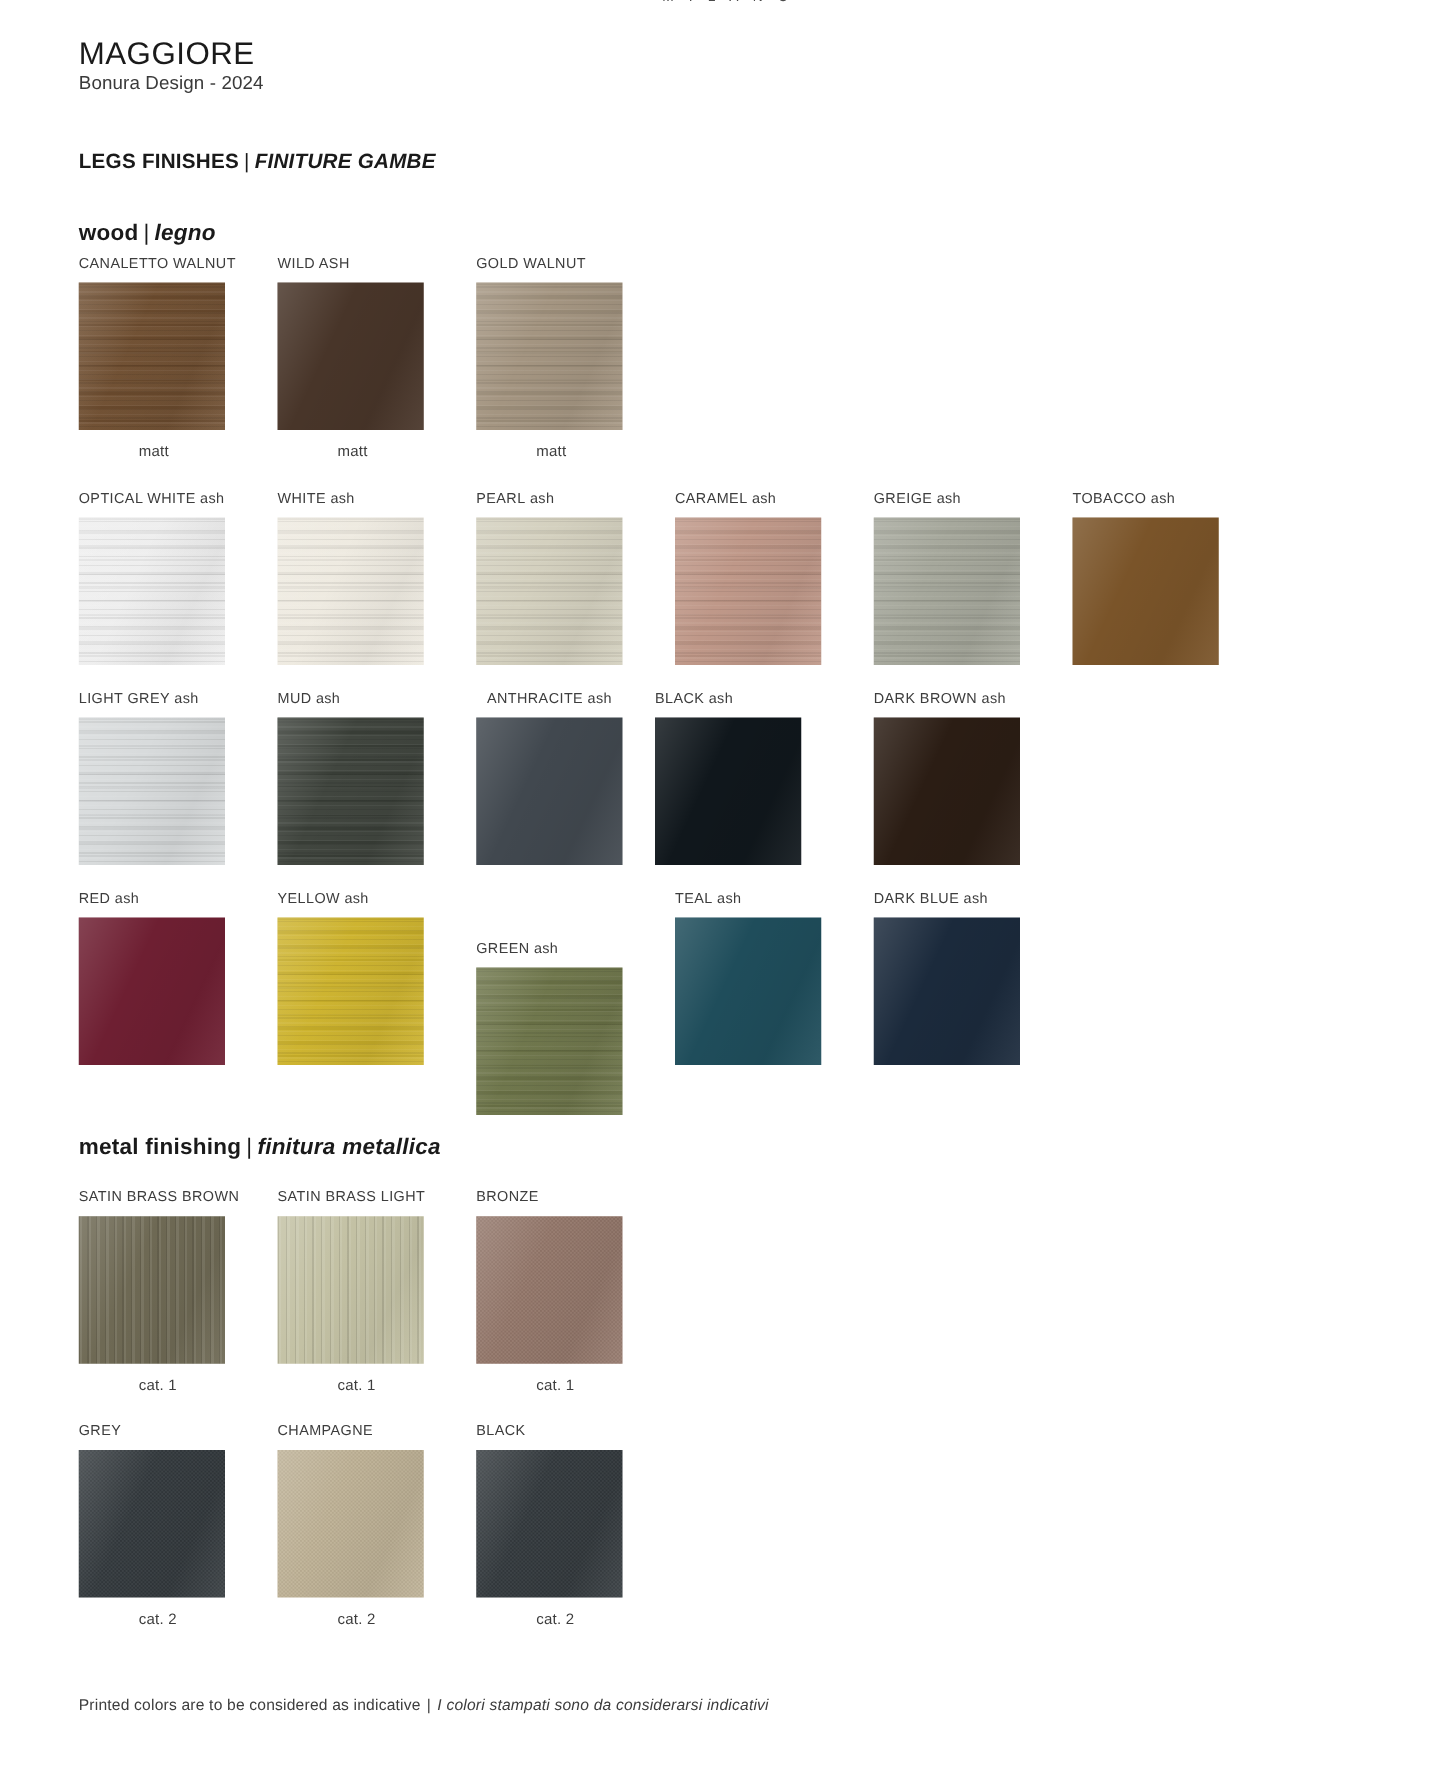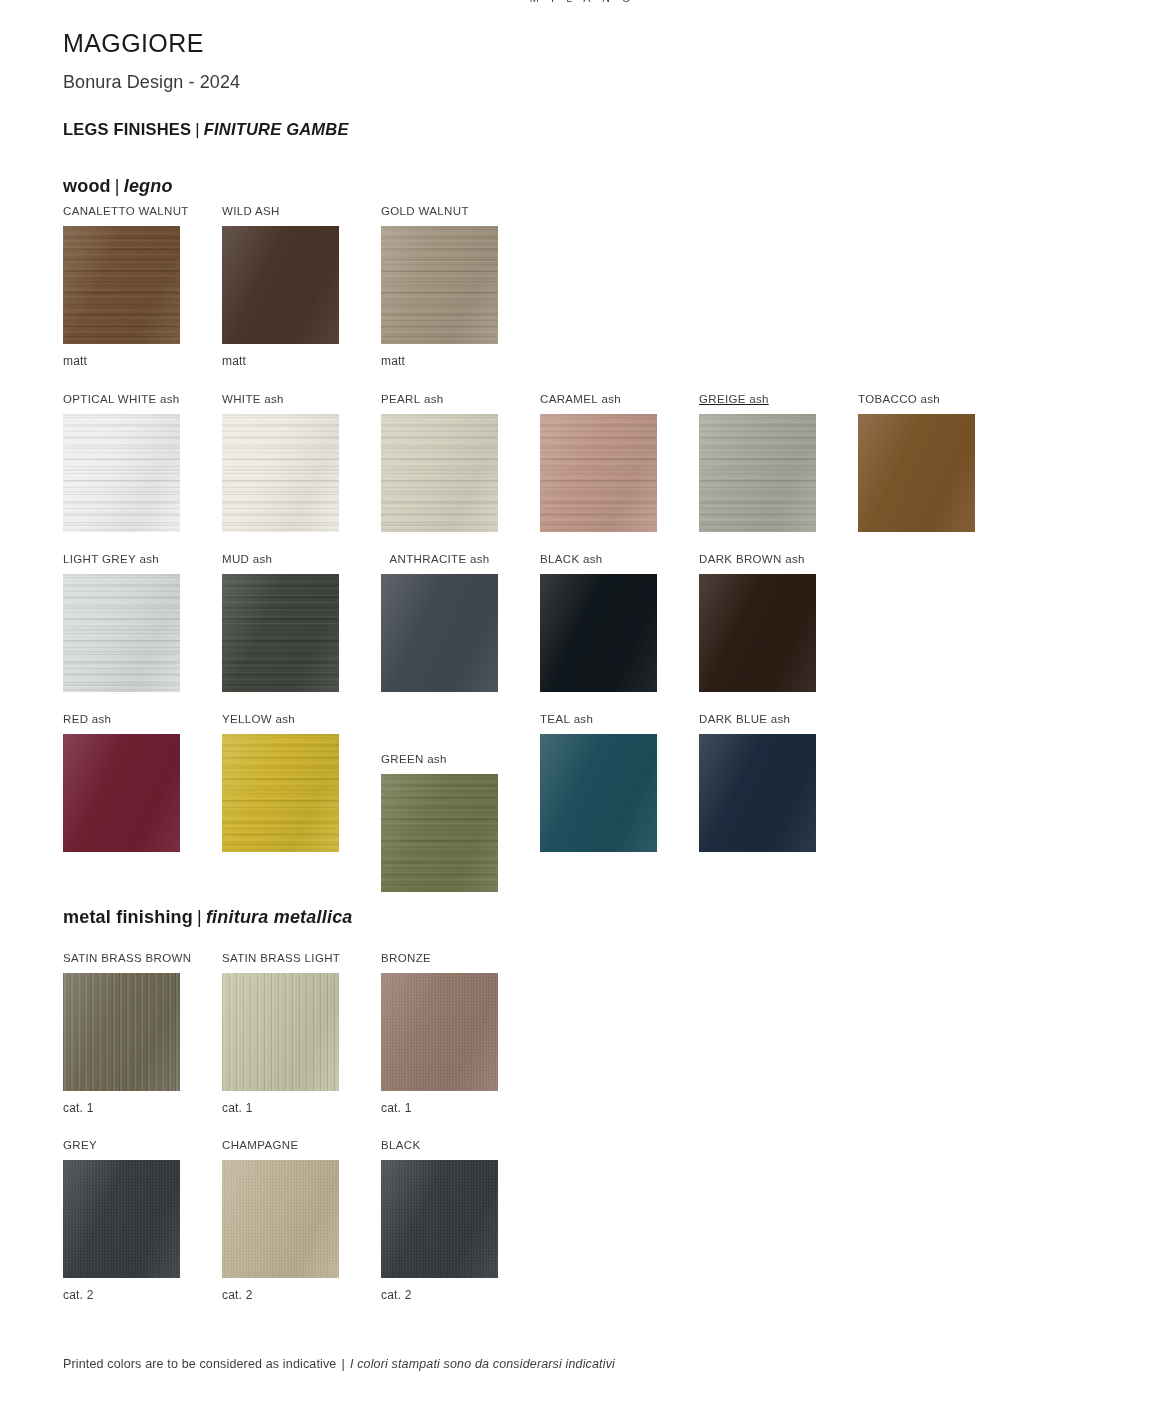--- a/index.html
+++ b/index.html
@@ -36,23 +36,23 @@
   }
   .product-name {
     font-size: 25px;
     letter-spacing: 0.4px;
     font-weight: 400;
     color: #1a1a1a;
     line-height: 1.05;
     margin: 0;
   }
   .designer-line {
-    font-size: 18px;
+    font-size: 15px;
     color: #3a3a3a;
-    margin-top: 16px;
+    margin-top: 2px;
     letter-spacing: 0.1px;
   }
 
   
   .section-header {
     position: absolute;
     left: 63px;
     font-size: 16px;
     font-weight: bold;
     letter-spacing: 0.2px;
@@ -100,20 +100,21 @@
     height: 118px;
     margin-top: 8px;
     position: relative;
     overflow: hidden;
   }
   .swatch-note {
     font-size: 12px;
     color: #3d3d3d;
     margin-top: 10px;
     letter-spacing: 0.2px;
+    margin-left: 48px;
   }
 
   
   .grain-h::after,
   .grain-v::after,
   .grain-speck::after {
     content: "";
     position: absolute;
     inset: 0;
     pointer-events: none;
@@ -250,21 +251,21 @@
         <div class="swatch-chip sheen grain-h" style="background: rgb(238, 234, 224);"></div>
       </div>
       <div class="swatch-cell" style="left: 318px;">
         <div class="swatch-label">PEARL<span class="sub"> ash</span></div>
         <div class="swatch-chip sheen grain-h" style="background: rgb(211, 207, 189);"></div>
       </div>
       <div class="swatch-cell" style="left: 477px;">
         <div class="swatch-label">CARAMEL<span class="sub"> ash</span></div>
         <div class="swatch-chip sheen grain-h" style="background: rgb(189, 149, 133);"></div>
       </div>
-      <div class="swatch-cell" style="left: 636px; text-decoration: underline;">
+      <div class="swatch-cell" style="left: 636px;">
         <div class="swatch-label">GREIGE<span class="sub"> ash</span></div>
         <div class="swatch-chip sheen grain-h" style="background: rgb(163, 165, 153);"></div>
       </div>
       <div class="swatch-cell" style="left: 795px;">
         <div class="swatch-label">TOBACCO<span class="sub"> ash</span></div>
         <div class="swatch-chip sheen grain-strong" style="background: rgb(122, 84, 41);"></div>
       </div>
     </div>
     <div class="swatch-row" style="height: 160px;">
       <div class="swatch-cell" style="left: 0px;">
@@ -272,21 +273,21 @@
         <div class="swatch-chip sheen grain-h" style="background: rgb(215, 218, 219);"></div>
       </div>
       <div class="swatch-cell" style="left: 159px;">
         <div class="swatch-label">MUD<span class="sub"> ash</span></div>
         <div class="swatch-chip sheen grain-h" style="background: rgb(59, 64, 57);"></div>
       </div>
       <div class="swatch-cell" style="left: 318px; text-align: center;">
         <div class="swatch-label">ANTHRACITE<span class="sub"> ash</span></div>
         <div class="swatch-chip sheen grain-strong" style="background: rgb(65, 72, 79);"></div>
       </div>
-      <div class="swatch-cell" style="left: 477px;">
+      <div class="swatch-cell" style="left: 461px;">
         <div class="swatch-label">BLACK<span class="sub"> ash</span></div>
         <div class="swatch-chip sheen grain-strong" style="background: rgb(16, 23, 28);"></div>
       </div>
       <div class="swatch-cell" style="left: 636px;">
         <div class="swatch-label">DARK BROWN<span class="sub"> ash</span></div>
         <div class="swatch-chip sheen grain-strong" style="background: rgb(43, 29, 20);"></div>
       </div>
     </div>
     <div class="swatch-row" style="height: 160px;">
       <div class="swatch-cell" style="left: 0px;">

